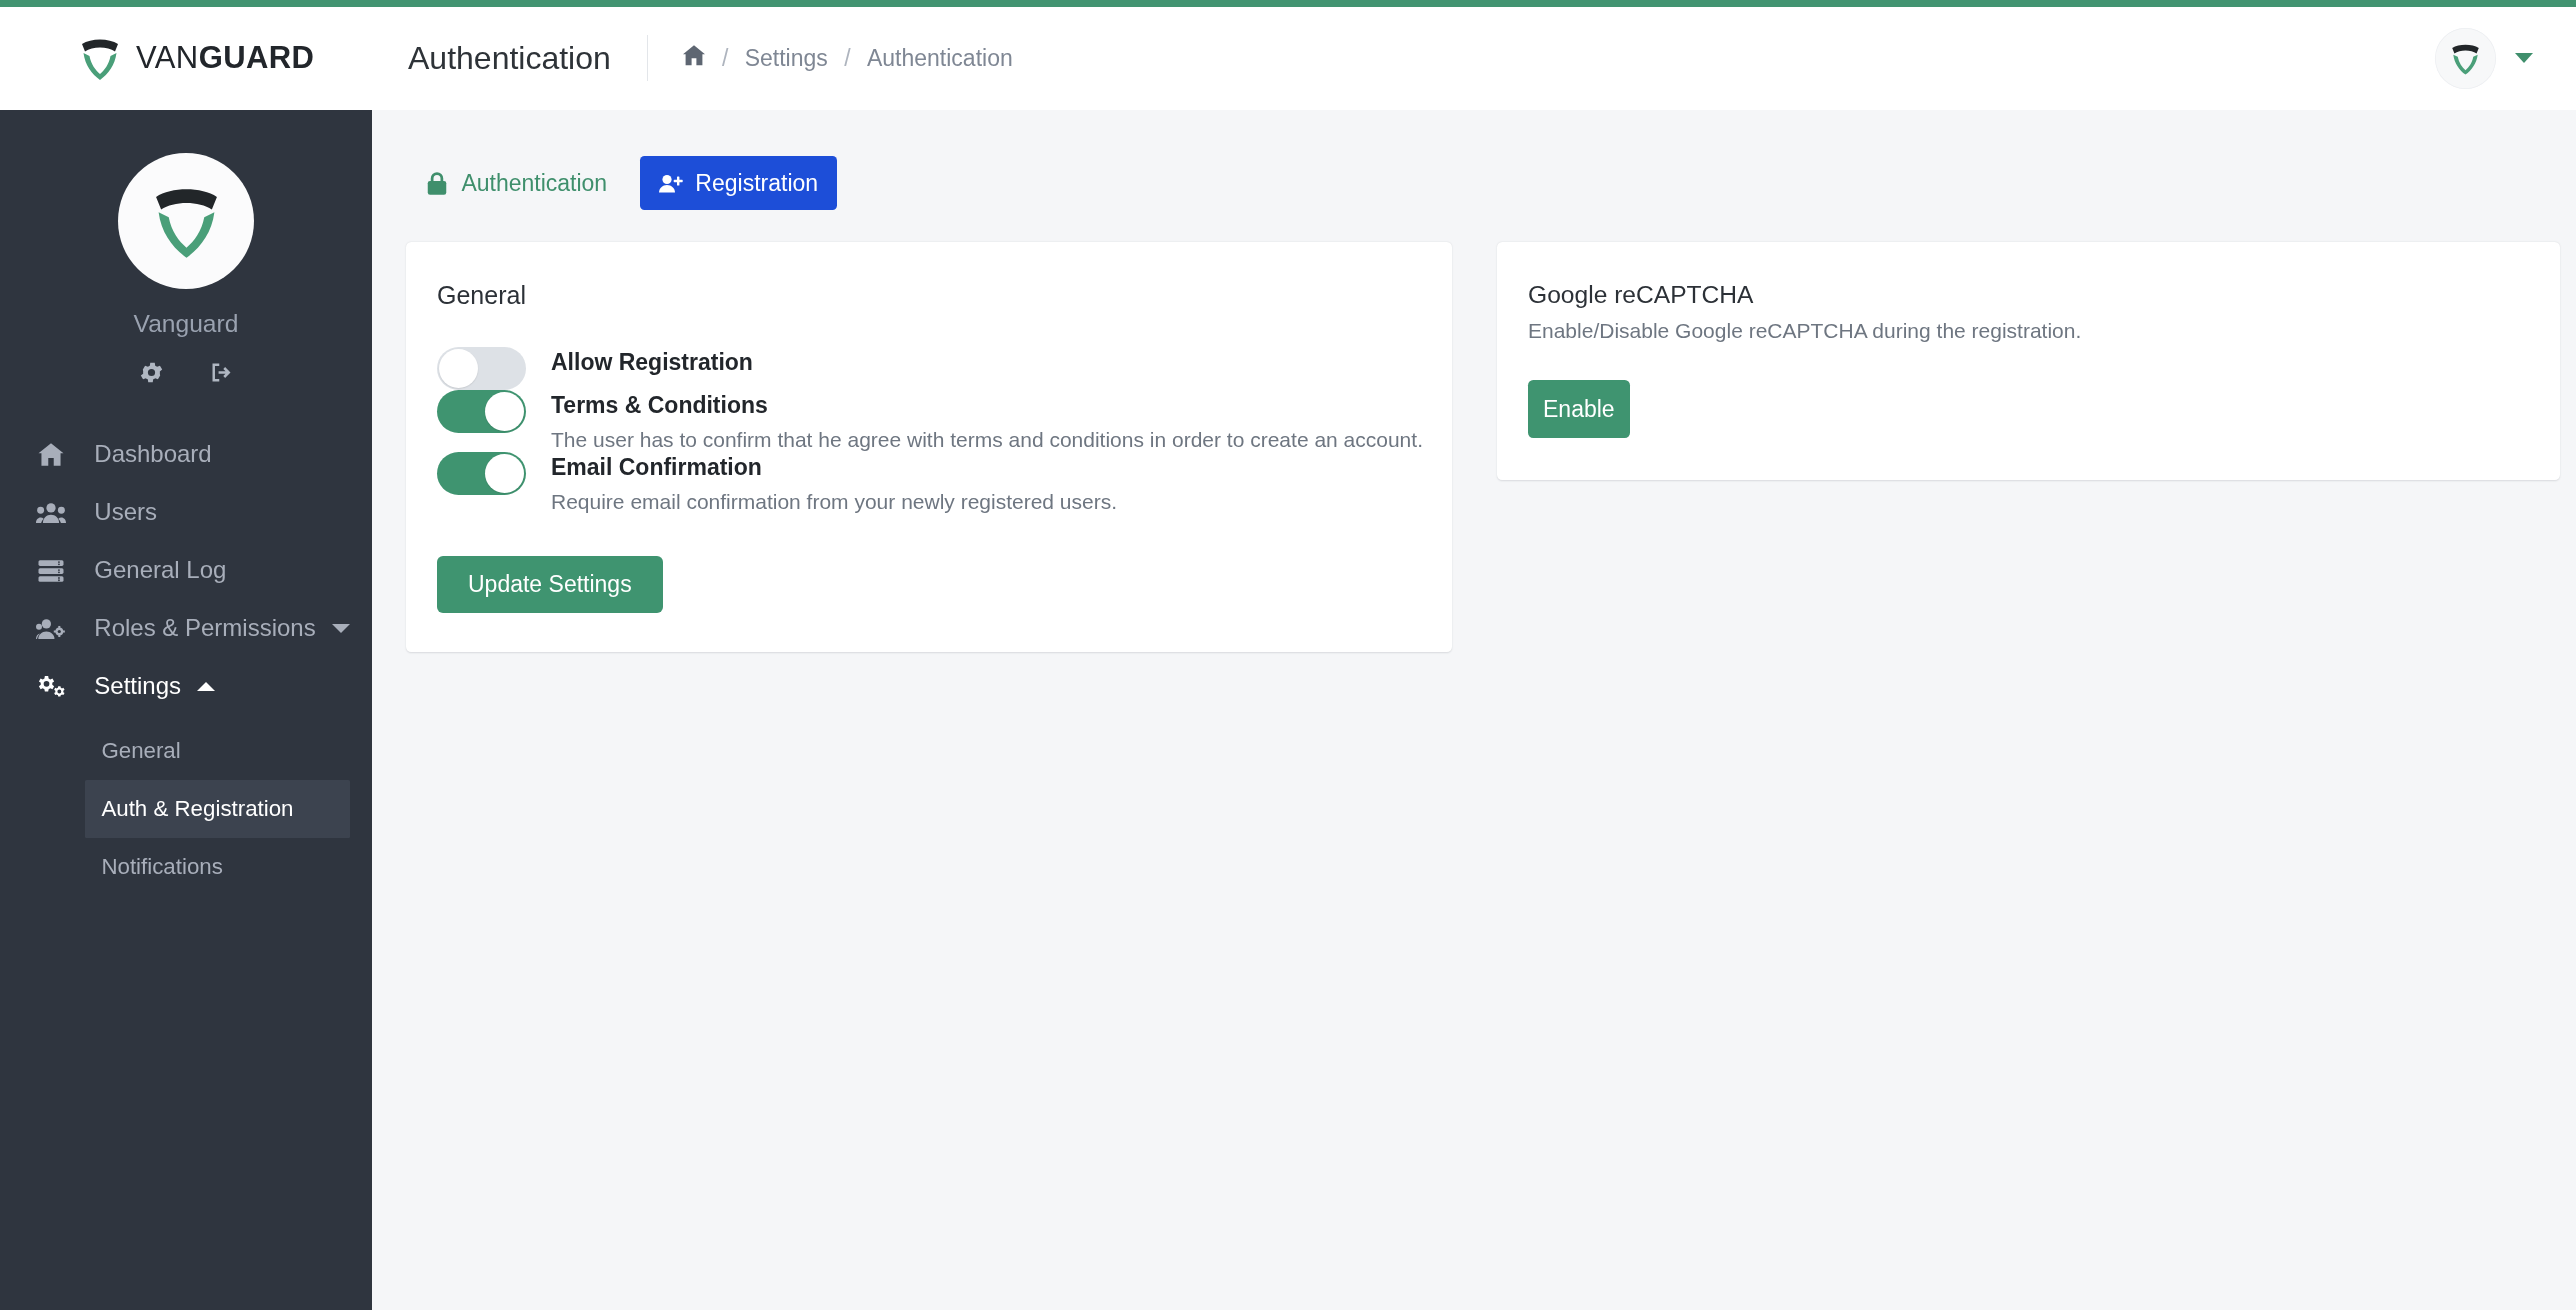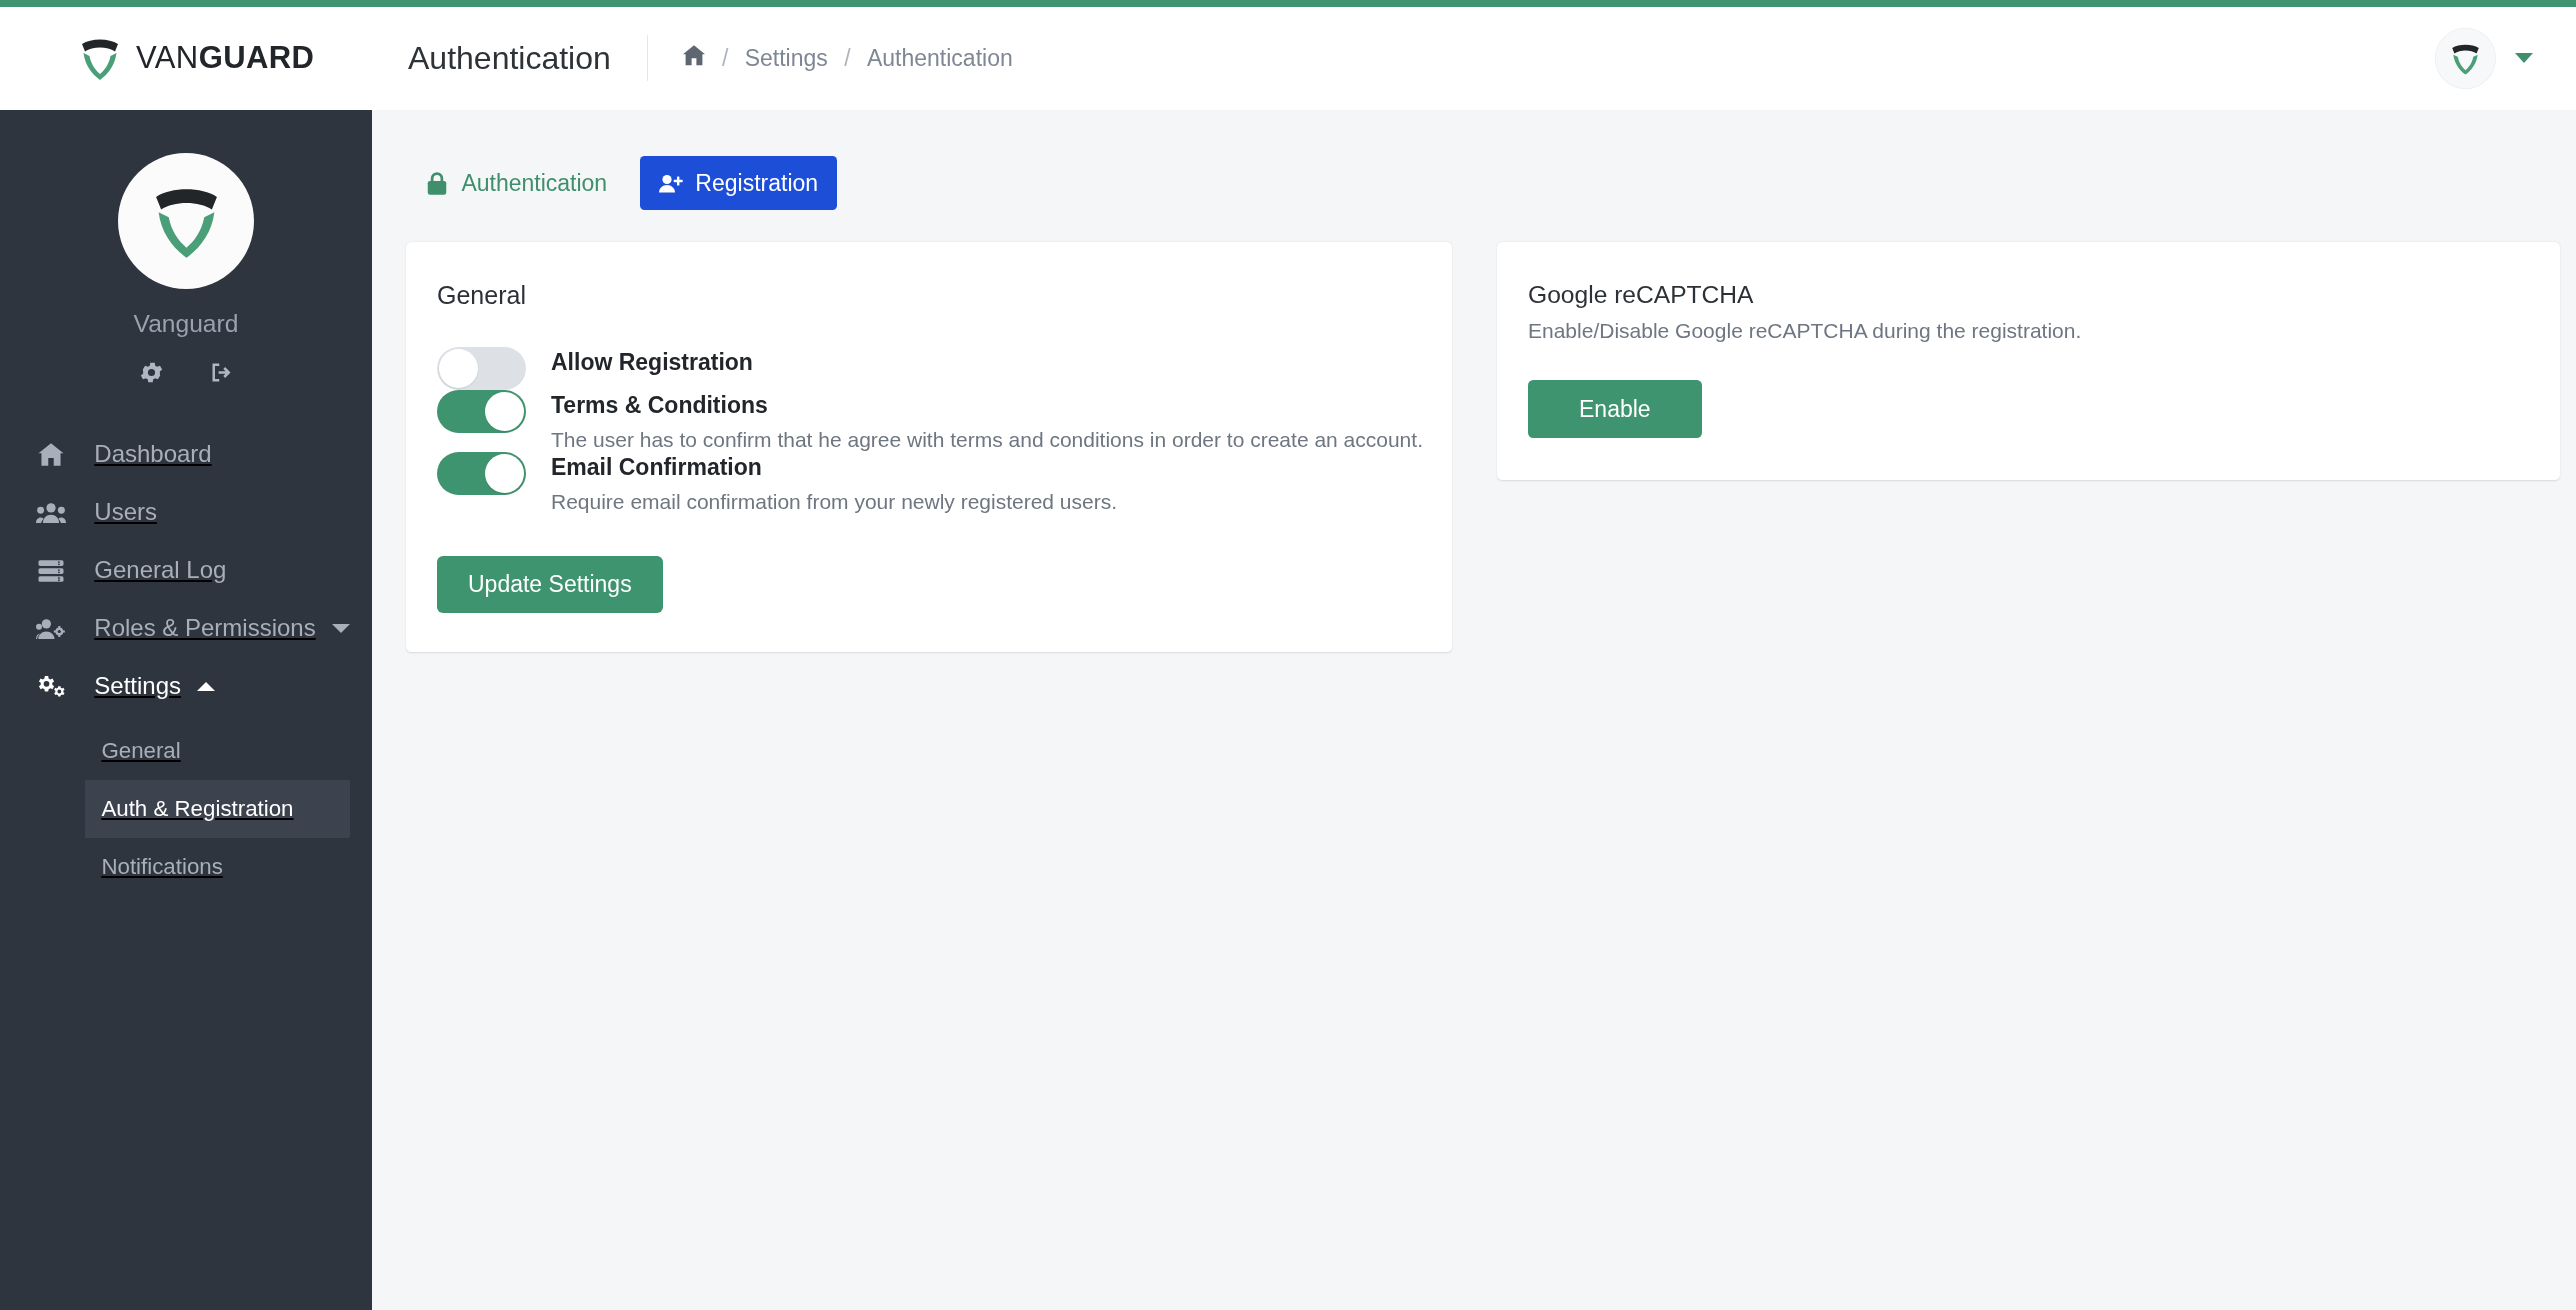--- a/index.html
+++ b/index.html
@@ -111,21 +111,21 @@
     font-size: 24.6px;
     color: #9aa2b0;
   }
   .side-actions {
     margin-top: 21px;
     display: flex; gap: 43px;
     align-items: center;
   }
   .side-actions svg { width: 27px; height: 27px; fill: #b0b7c2; }
 
-  .nav { margin-top: 36px; text-decoration: underline; }
+  .nav { margin-top: 36px; }
   .nav-item {
     height: 58px;
     display: flex; align-items: center;
     padding-left: 36px;
     color: #a8aeba;
     font-size: 24px;
     white-space: nowrap;
   }
   .nav-item .nav-icon {
     width: 36px; height: 27px;
@@ -258,21 +258,21 @@
     display: inline-flex; align-items: center; justify-content: center;
     background: #3f9470;
     color: #ffffff;
     border: none;
     border-radius: 5.2px;
     font-size: 23px;
     font-family: "Liberation Sans", sans-serif;
     white-space: nowrap;
   }
   .btn-update { height: 57px; padding: 0 31px; margin-top: 42px; border-radius: 6px; }
-  .btn-enable { height: 58px; padding: 0 51px; margin-top: 37px; }
+  .btn-enable { height: 58px; padding: 0 15px; margin-top: 37px; }
 </style>
 </head>
 <body>
 
 <div class="app">
 
   <div class="top-accent"></div>
 
   <div class="header">
 

